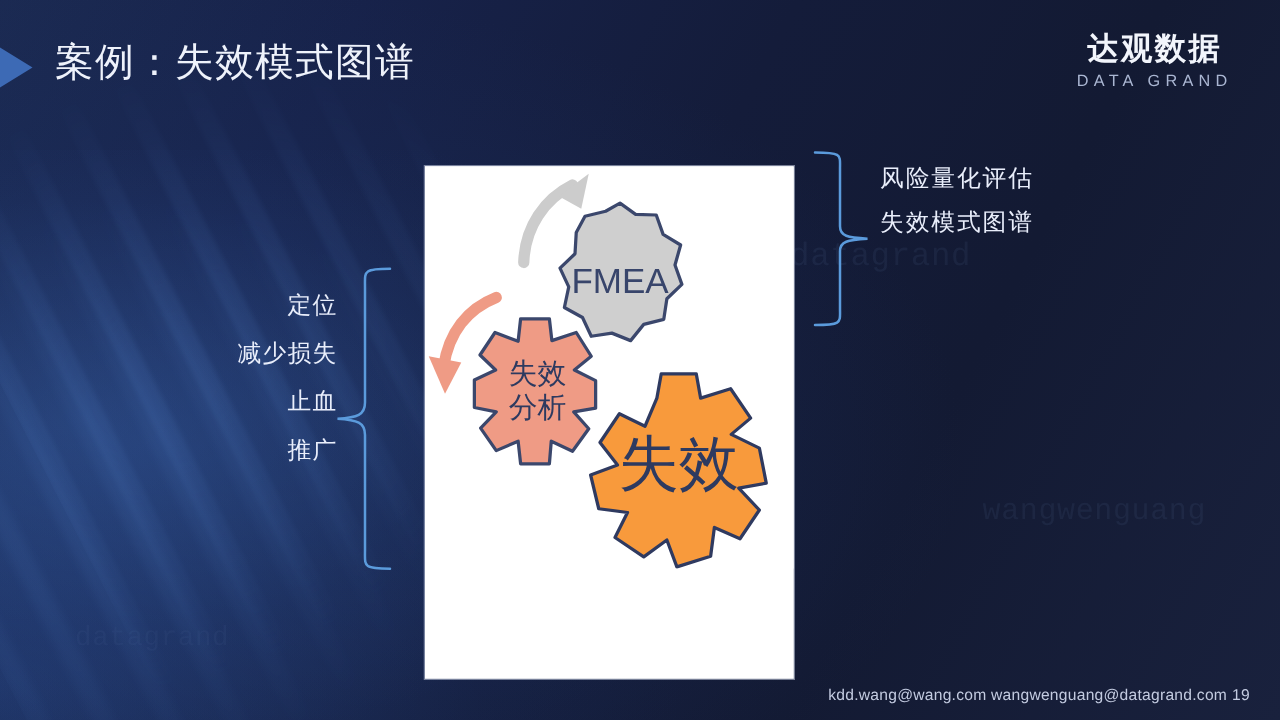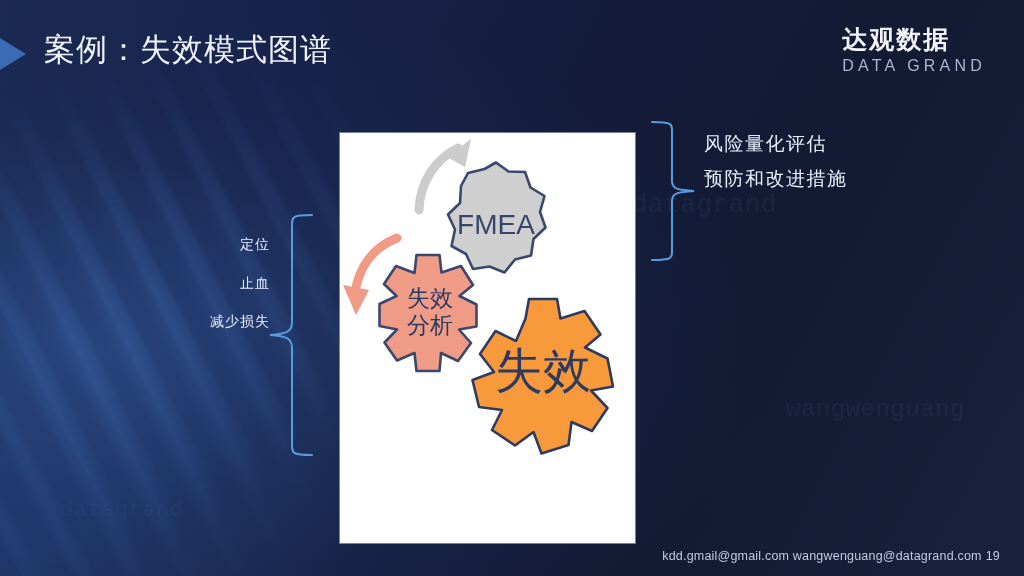--- a/index.html
+++ b/index.html
@@ -87,46 +87,46 @@
     color: #eef2fb;
     font-weight: 400;
     white-space: nowrap;
   }
 
   
   .logo {
     position: absolute;
     right: 38px;
     top: 26px;
-    text-align: left;
+    text-align: center;
   }
   .logo-cn {
     font-size: 25px;
     font-weight: 700;
     letter-spacing: 2px;
     color: #f2f5fc;
     line-height: 1.05;
   }
   .logo-en {
     margin-top: 5px;
-    font-size: 16px;
+    font-size: 13px;
     letter-spacing: 4.2px;
     color: #aab6d2;
   }
 
   
   .left-list {
     position: absolute;
     left: 150px;
     top: 226px;
     width: 120px;
     text-align: right;
   }
   .left-list .item {
-    font-size: 14px;
+    font-size: 19px;
     color: #e9eefb;
     line-height: 38.5px;
     letter-spacing: 1px;
     font-family: Liberation Mono, monospace;
     white-space: nowrap;
   }
 
   
   .right-list {
     position: absolute;
@@ -214,22 +214,23 @@
       <div class="logo-en">DATA GRAND</div>
     </div>
   </div>
 
   <div class="watermark wm-1">datagrand</div>
   <div class="watermark wm-2">wangwenguang</div>
   <div class="watermark wm-3">datagrand</div>
 
   <div class="left-list">
     <div class="item">定位</div>
+    <div class="item">减少损失</div>
     <div class="item">止血</div>
-    <div class="item">减少损失</div>
+    <div class="item">推广</div>
   </div>
 
   <div class="brace" style="left:268px; top:210px;">
     <svg width="46" height="250" viewBox="0 0 46 250">
       <path d="M44 5 C 22 5, 24 7, 24 20 L 24 112 C 24 122, 18 124, 2 125 C 18 126, 24 128, 24 138 L 24 230 C 24 243, 22 245, 44 245" fill="none" stroke="#5b9bdc" stroke-width="2" stroke-linecap="round"></path>
     </svg>
   </div>
 
   <div class="gear-panel">
     <svg width="295" height="322" viewBox="0 0 295 322">
@@ -278,20 +279,20 @@
   </div>
 
   <div class="brace" style="left:650px; top:118px;">
     <svg width="46" height="146" viewBox="0 0 46 146">
       <path d="M2 4 C 24 4, 22 6, 22 17 L 22 63 C 22 71, 28 72, 44 73 C 28 74, 22 75, 22 83 L 22 129 C 22 140, 24 142, 2 142" fill="none" stroke="#5b9bdc" stroke-width="2" stroke-linecap="round"></path>
     </svg>
   </div>
 
   <div class="right-list">
     <div class="item">风险量化评估</div>
-    <div class="item">预防和改进措施</div>
+    <div class="item">失效模式图谱</div>
   </div>
 
   <div class="footer">
-    <span>kdd.gmail@gmail.com  wangwenguang@datagrand.com</span><span class="page-num">19</span>
+    <span>kdd.wang@wang.com  wangwenguang@datagrand.com</span><span class="page-num">19</span>
   </div>
 
 </div>
 
 </body></html>

